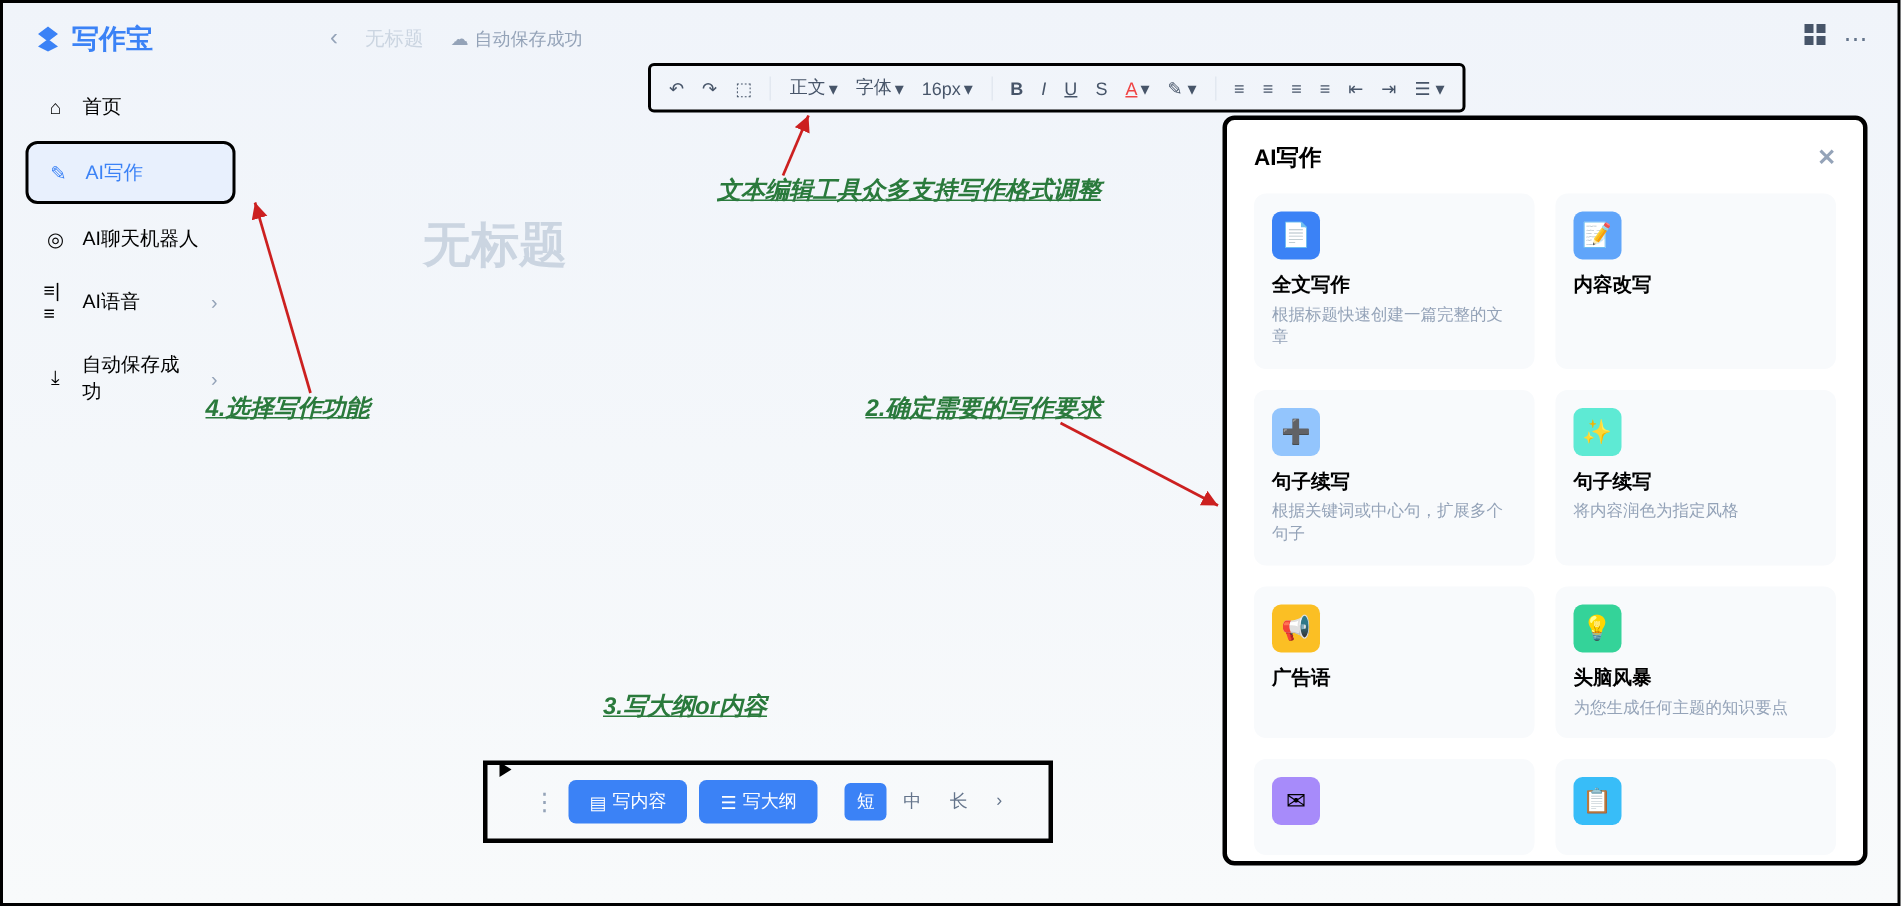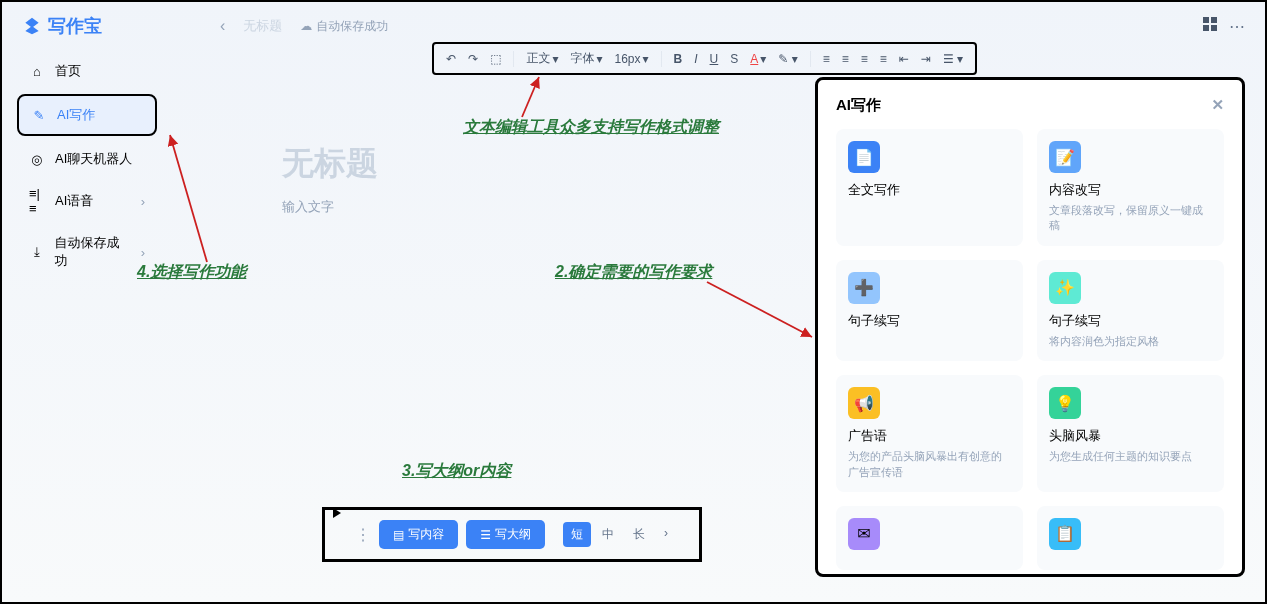--- a/index.html
+++ b/index.html
@@ -29,21 +29,21 @@
     .btn-sm { padding: 4px 8px; border-radius: 4px; font-size: 12px; cursor: pointer; }
     .btn-sm.active { background: #3b82f6; color: #fff; }
     .btn-sm.inactive { color: #64748b; }
     .more-v { color: #94a3b8; font-size: 16px; }
     .ai-panel { position: absolute; right: 20px; top: 75px; width: 430px; height: 500px; background: #fff; border: 3px solid #000; border-radius: 8px; padding: 16px 18px; overflow: hidden; }
     .ai-panel-header { display: flex; justify-content: space-between; font-weight: bold; font-size: 15px; margin-bottom: 14px; }
     .ai-close { cursor: pointer; color: #94a3b8; }
     .ai-grid { display: grid; grid-template-columns: 1fr 1fr; gap: 14px; }
     .ai-card { background: #f8fafc; border-radius: 8px; padding: 12px; cursor: pointer; }
     .ai-card-icon { width: 32px; height: 32px; border-radius: 6px; margin-bottom: 8px; display: flex; align-items: center; justify-content: center; }
-    .ai-card-title { font-weight: normal; font-size: 13px; margin-bottom: 4px; }
+    .ai-card-title { font-weight: bold; font-size: 13px; margin-bottom: 4px; }
     .ai-card-desc { font-size: 11px; color: #94a3b8; line-height: 1.4; }
     .annotation { position: absolute; color: #2a7a3c; font-style: italic; font-weight: bold; font-size: 16px; text-decoration: underline; }
     .arrow-svg { position: absolute; pointer-events: none; }
   </style>
 </head>
 <body>
 
 <div class="topbar">
   <div class="logo">
     <svg width="20" height="20" viewBox="0 0 24 24">
@@ -119,21 +119,20 @@
   <span class="tb-item">≡</span>
   <span class="tb-item">≡</span>
   <span class="tb-item">≡</span>
   <span class="tb-item">⇤</span>
   <span class="tb-item">⇥</span>
   <span class="tb-item">☰ ▾</span>
 </div>
 
 <div class="editor">
   <div class="editor-title">无标题</div>
-  <div class="editor-placeholder">输入文字</div>
 </div>
 
 <div class="bottom-toolbar">
   <div class="play-indicator"></div>
   <span class="more-v" style="margin-left:20px;">⋮</span>
   <div class="btn-blue">
     <span>▤</span>
     <span>写内容</span>
   </div>
   <div class="btn-blue">
@@ -150,57 +149,57 @@
 
 <div class="ai-panel">
   <div class="ai-panel-header">
     <span>AI写作</span>
     <span class="ai-close">✕</span>
   </div>
   <div class="ai-grid">
     <div class="ai-card">
         <div class="ai-card-icon" style="background:#3b82f6">📄</div>
         <div class="ai-card-title">全文写作</div>
+        <div class="ai-card-desc">根据标题快速创建一篇完整的文章</div>
       </div>
     <div class="ai-card">
         <div class="ai-card-icon" style="background:#60a5fa">📝</div>
         <div class="ai-card-title">内容改写</div>
-        <div class="ai-card-desc">文章段落改写，保留原义一键成稿</div>
       </div>
     <div class="ai-card">
         <div class="ai-card-icon" style="background:#93c5fd">➕</div>
         <div class="ai-card-title">句子续写</div>
+        <div class="ai-card-desc">根据关键词或中心句，扩展多个句子</div>
       </div>
     <div class="ai-card">
         <div class="ai-card-icon" style="background:#5eead4">✨</div>
         <div class="ai-card-title">句子续写</div>
         <div class="ai-card-desc">将内容润色为指定风格</div>
       </div>
     <div class="ai-card">
         <div class="ai-card-icon" style="background:#fbbf24">📢</div>
         <div class="ai-card-title">广告语</div>
-        <div class="ai-card-desc">为您的产品头脑风暴出有创意的广告宣传语</div>
       </div>
     <div class="ai-card">
         <div class="ai-card-icon" style="background:#34d399">💡</div>
         <div class="ai-card-title">头脑风暴</div>
         <div class="ai-card-desc">为您生成任何主题的知识要点</div>
       </div>
     <div class="ai-card">
         <div class="ai-card-icon" style="background:#a78bfa">✉</div>
       </div>
     <div class="ai-card">
         <div class="ai-card-icon" style="background:#38bdf8">📋</div>
       </div>
   </div>
 </div>
 
 <div class="annotation" style="left:135px;top:260px;">4.选择写作功能</div>
-<div class="annotation" style="left:461px;top:115px;">文本编辑工具众多支持写作格式调整</div>
-<div class="annotation" style="left:553px;top:260px;">2.确定需要的写作要求</div>
+<div class="annotation" style="left:476px;top:115px;">文本编辑工具众多支持写作格式调整</div>
+<div class="annotation" style="left:575px;top:260px;">2.确定需要的写作要求</div>
 <div class="annotation" style="left:400px;top:459px;">3.写大纲or内容</div>
 
 <svg class="arrow-svg" style="left:160px;top:125px;width:60px;height:140px;">
     <defs>
       <marker id="ah1" markerWidth="8" markerHeight="8" refX="6" refY="3" orient="auto">
         <path d="M0,0 L6,3 L0,6 Z" fill="#cc2020"></path>
       </marker>
     </defs>
     <path d="M45,135 L8,8" stroke="#cc2020" stroke-width="1.8" fill="none" marker-end="url(#ah1)"></path>
   </svg>

